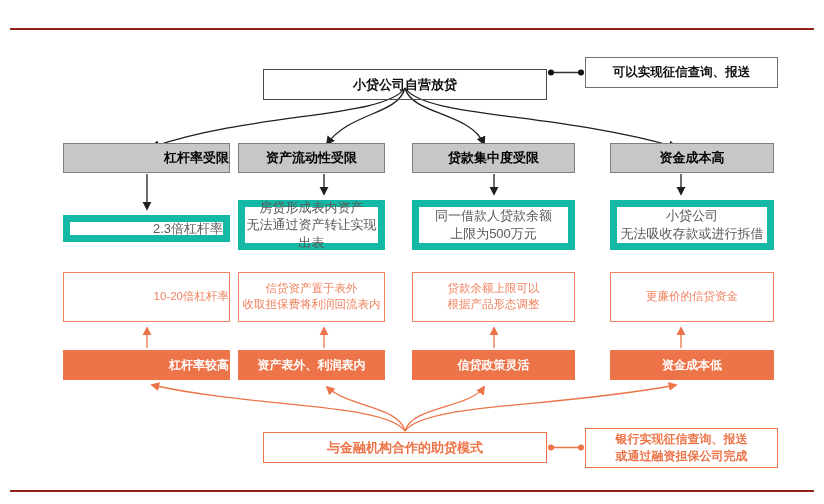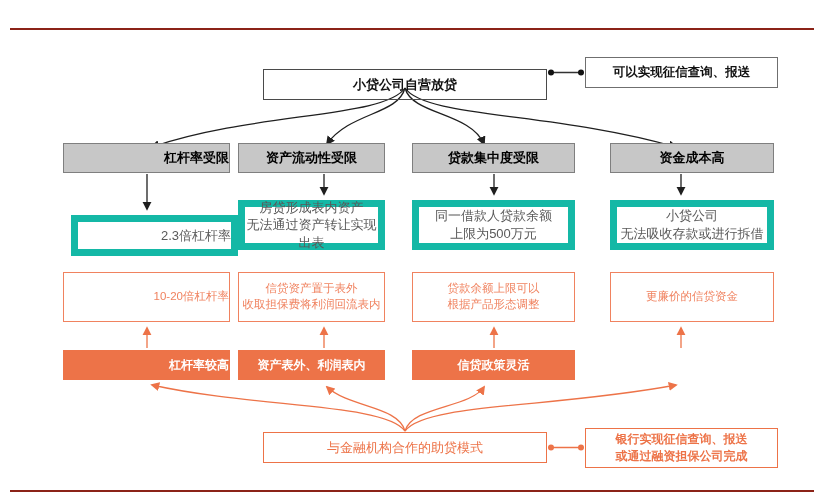--- a/index.html
+++ b/index.html
@@ -19,32 +19,32 @@
     position:absolute;box-sizing:border-box;display:flex;flex-direction:column;
     justify-content:center;align-items:center;text-align:center;line-height:1.35;
   }
   .node div{width:100%;}
   
   .top-main{left:263px;top:57px;width:284px;height:31px;border:1px solid #4a4a4a;
     font-size:13px;font-weight:bold;color:#111;margin-top:12px;}
   .top-side{left:585px;top:57px;width:193px;height:31px;border:1px solid #6f6f6f;
     font-size:12.5px;font-weight:bold;color:#111;}
   .bottom-main{left:263px;top:432px;width:284px;height:31px;border:1px solid #ED7348;
-    font-size:13px;font-weight:normal;color:#ED7348;background:#fff;}
+    font-size:13px;font-weight:bold;color:#ED7348;background:#fff;}
   .bottom-side{left:585px;top:428px;width:193px;height:40px;border:1px solid #ED7348;
     font-size:12px;font-weight:bold;color:#ED7348;line-height:1.45;background:#fff;}
   
   .c0{left:63px;width:167px;text-align:right;} .c1{left:238px;width:147px;}
   .c2{left:412px;width:163px;} .c3{left:610px;width:164px;}
   
   .row-header{top:143px;height:30px;background:#C7C7C7;border:1px solid #7f7f7f;
     font-size:13px;font-weight:bold;color:#000;}
   .row-constraint{top:200px;height:50px;border:7px solid #14b8a6;
     font-size:13px;color:#595959;}
-  .row-constraint.single{top:215px;height:41px;margin-left:8px;}
+  .row-constraint.single{top:215px;height:27px;}
   .row-benefit{top:272px;height:50px;border:1px solid #F0825F;
     font-size:11.5px;color:#F0825F;}
   .row-summary{top:350px;height:30px;background:#ED7348;border:1px solid #ED7348;
     font-size:12px;font-weight:bold;color:#ffffff;}
 </style>
 </head>
 <body>
 
 <div class="page">
 
@@ -152,20 +152,23 @@
   <div class="node row-header c3">
     <div>资金成本高</div>
   </div>
   <div class="node row-constraint c3">
     <div>小贷公司</div>
     <div>无法吸收存款或进行拆借</div>
   </div>
   <div class="node row-benefit c3">
     <div>更廉价的信贷资金</div>
   </div>
+  <div class="node row-summary c3">
+    <div>资金成本低</div>
+  </div>
 
   <div class="node bottom-main">
     <div>与金融机构合作的助贷模式</div>
   </div>
   <div class="node bottom-side">
     <div>银行实现征信查询、报送</div>
     <div>或通过融资担保公司完成</div>
   </div>
 
   <div class="rule bottom"></div>

